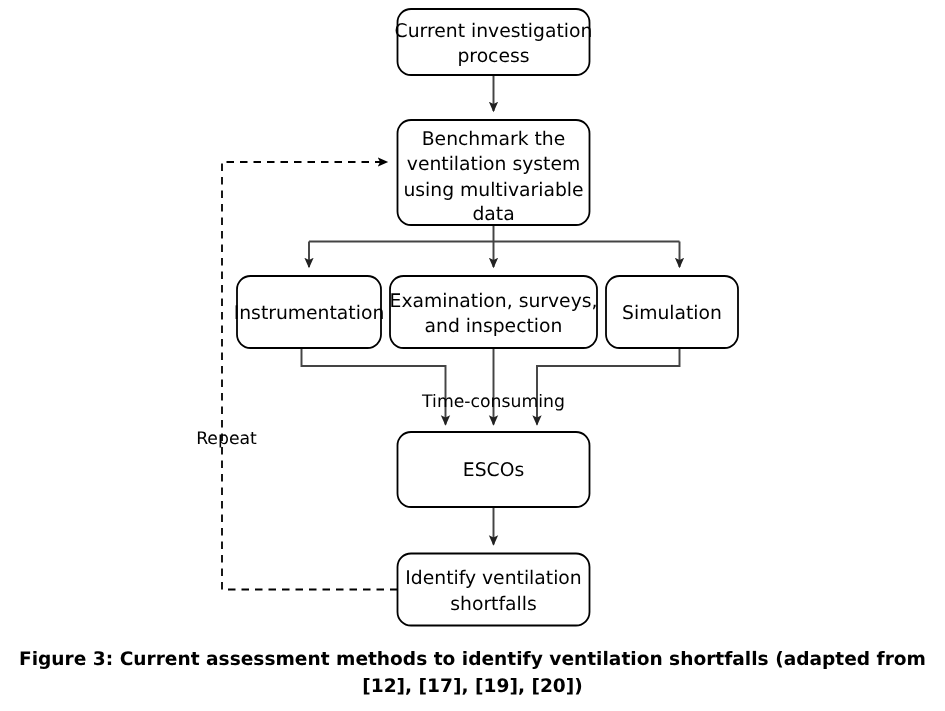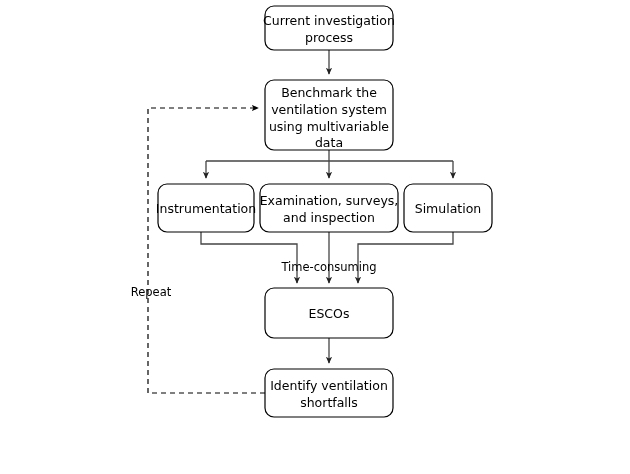--- a/index.html
+++ b/index.html
@@ -139,14 +139,18 @@
     <g>
       <rect class="node-box" x="265" y="369" width="128" height="48" rx="9" ry="9"></rect>
       <text class="node-label" x="329" y="386">Identify ventilation</text>
       <text class="node-label" x="329" y="403">shortfalls</text>
     </g>
 
     <text class="edge-label" x="329" y="271">Time-consuming</text>
     <text class="edge-label" x="151" y="296">Repeat</text>
   </svg>
 
+  <div id="caption">
+    <span>Figure 3: Current assessment methods to identify ventilation shortfalls (adapted from [12], [17],</span>
+    <span>[19], [20])</span>
+  </div>
 
 </div>
 
 </body></html>

